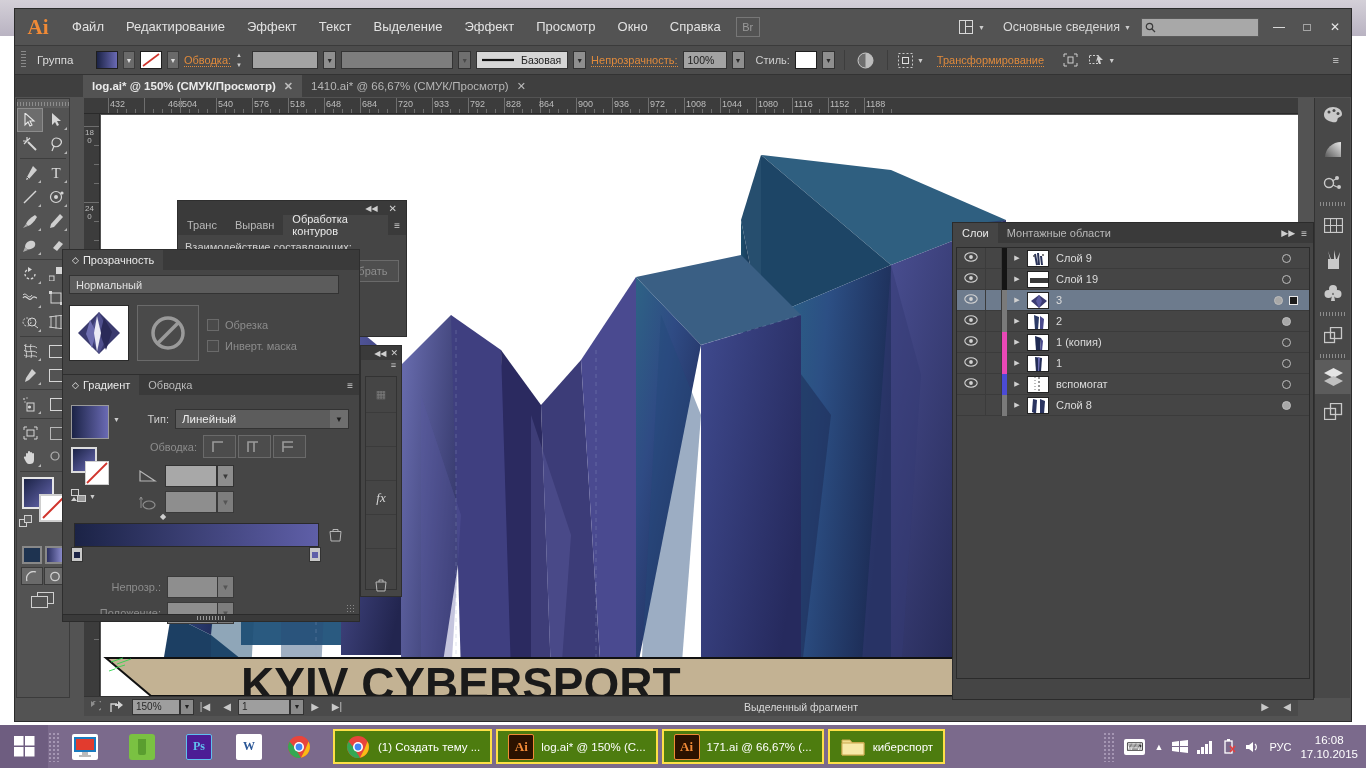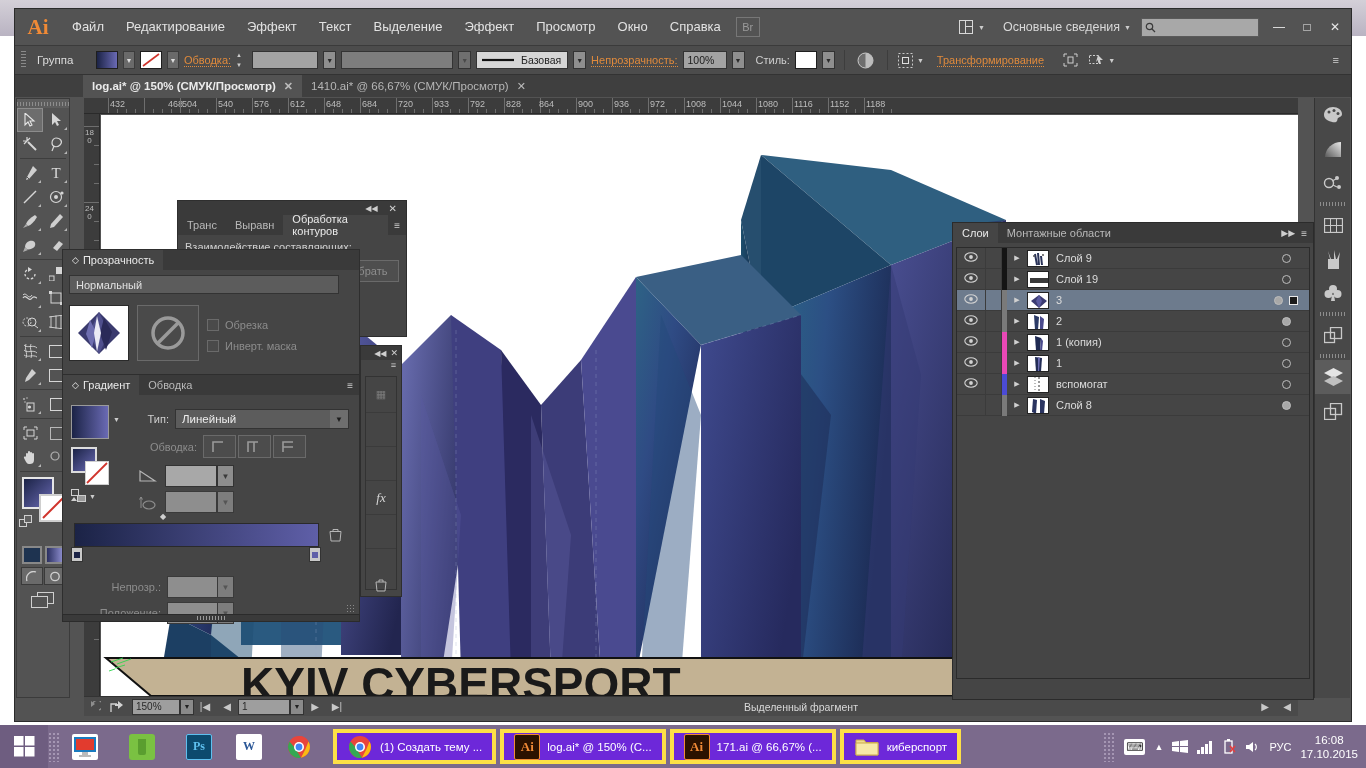--- a/index.html
+++ b/index.html
@@ -147,21 +147,21 @@
 
   
   #taskbar { position:absolute; left:0; top:725px; width:1366px; height:43px;
       background:#7b6a8c; display:flex; align-items:center; }
   #startbtn { width:48px; height:43px; background:#6e5d80; display:flex; align-items:center; justify-content:center;}
   .tb-grip2 { width:12px; height:30px;
      background-image:radial-gradient(#a596b3 0.8px, transparent 0.9px);
      background-size:4px 4px; }
   .taskitem { height:35px; display:flex; align-items:center; gap:7px; padding:0 10px; margin:0 2px;
       color:#fff; font-size:11.5px; }
-  .taskitem.btn { background:#6d28d9; border:4px solid #fde047; }
+  .taskitem.btn { background:#4d7c0f; border:2px solid #fde047; }
   .tapp { width:26px;height:26px;display:flex;align-items:center;justify-content:center;
       font-size:12px; font-weight:bold; border-radius:2px; }
   #tray { margin-left:auto; display:flex; align-items:center; gap:9px; padding-right:8px; color:#fff; font-size:11px;}
   #clock { text-align:center; line-height:14px; font-size:11.5px; }
 </style>
 </head>
 <body>
 
 <div id="desktop-bg">
   <div id="bg-browser-tabstrip"></div>
@@ -305,21 +305,21 @@
       <div class="rlab" style="left: 132px;">540</div>
       <div class="rt minor" style="left: 141px;"></div>
       <div class="rt minor" style="left: 150px;"></div>
       <div class="rt minor" style="left: 159px;"></div>
       <div class="rt" style="left: 168px;"></div>
       <div class="rlab" style="left: 168px;">576</div>
       <div class="rt minor" style="left: 177px;"></div>
       <div class="rt minor" style="left: 186px;"></div>
       <div class="rt minor" style="left: 195px;"></div>
       <div class="rt" style="left: 204px;"></div>
-      <div class="rlab" style="left: 204px;">612</div>
+      <div class="rlab" style="left: 204px;">518</div>
       <div class="rt minor" style="left: 213px;"></div>
       <div class="rt minor" style="left: 222px;"></div>
       <div class="rt minor" style="left: 231px;"></div>
       <div class="rt" style="left: 240px;"></div>
       <div class="rlab" style="left: 240px;">648</div>
       <div class="rt minor" style="left: 249px;"></div>
       <div class="rt minor" style="left: 258px;"></div>
       <div class="rt minor" style="left: 267px;"></div>
       <div class="rt" style="left: 276px;"></div>
       <div class="rlab" style="left: 276px;">684</div>
@@ -1341,21 +1341,21 @@
   </div>
   <div class="taskitem">
     <span class="tapp" style="background:#7ac142;border-radius:3px">
       <svg width="16" height="20" viewBox="0 0 16 20">
         <path d="M4 2 h8 v14 a2 2 0 0 1 -2 2 H6 a2 2 0 0 1 -2 -2 Z" fill="#5a9e2f"></path>
       </svg>
     </span>
     <span></span>
   </div>
   <div class="taskitem">
-    <span class="tapp" style="background:#0c4a6e;border:1px solid #5fc0ef;color:#5fc0ef;font-family:'Liberation Serif',serif">Ps</span>
+    <span class="tapp" style="background:#4c1d95;border:1px solid #5fc0ef;color:#5fc0ef;font-family:'Liberation Serif',serif">Ps</span>
   </div>
   <div class="taskitem">
     <span class="tapp" style="background:#fff;color:#2b5797;font-family:'Liberation Serif',serif">W</span>
   </div>
   <div class="taskitem">
     <span class="tapp">
       <svg width="24" height="24" viewBox="0 0 24 24">
         <circle cx="12" cy="12" r="11" fill="#e8453c"></circle>
         <path d="M12 1 A11 11 0 0 1 21.5 6.5 L12 6.5 Z" fill="#e8453c"></path>
         <path d="M21.5 6.5 A11 11 0 0 1 14 22.7 L18.5 14 Z" fill="#f9bc15"></path>

